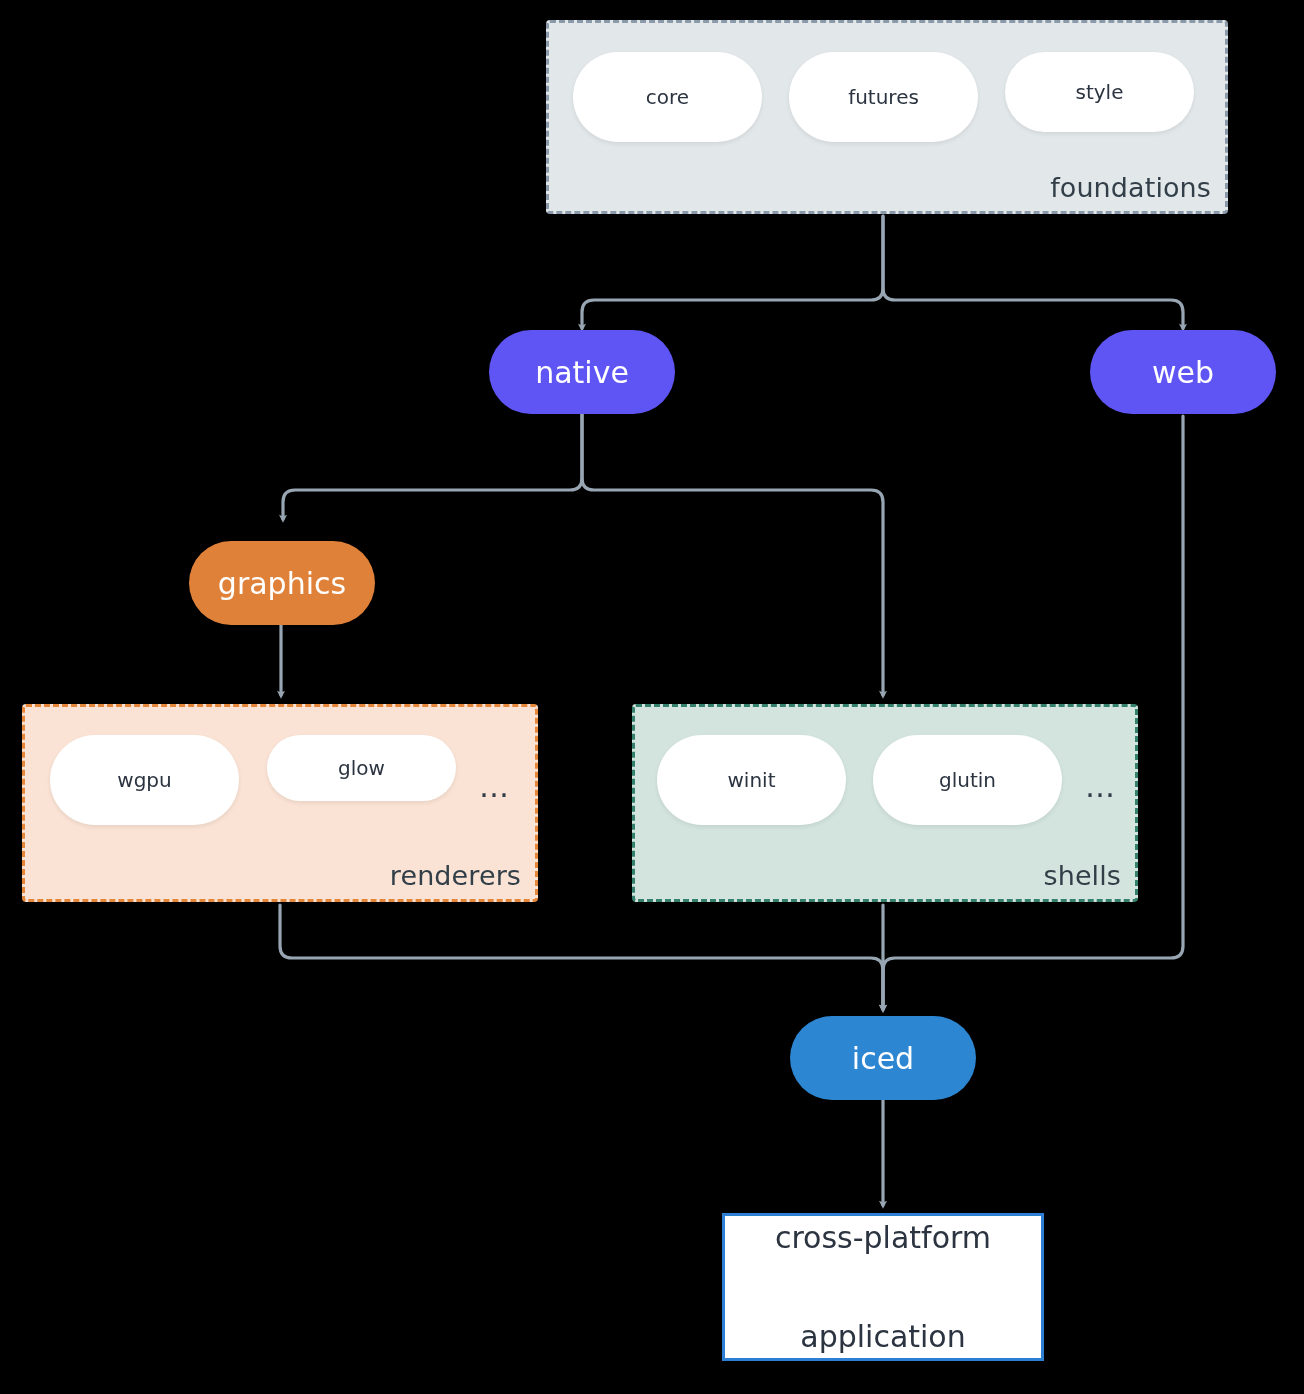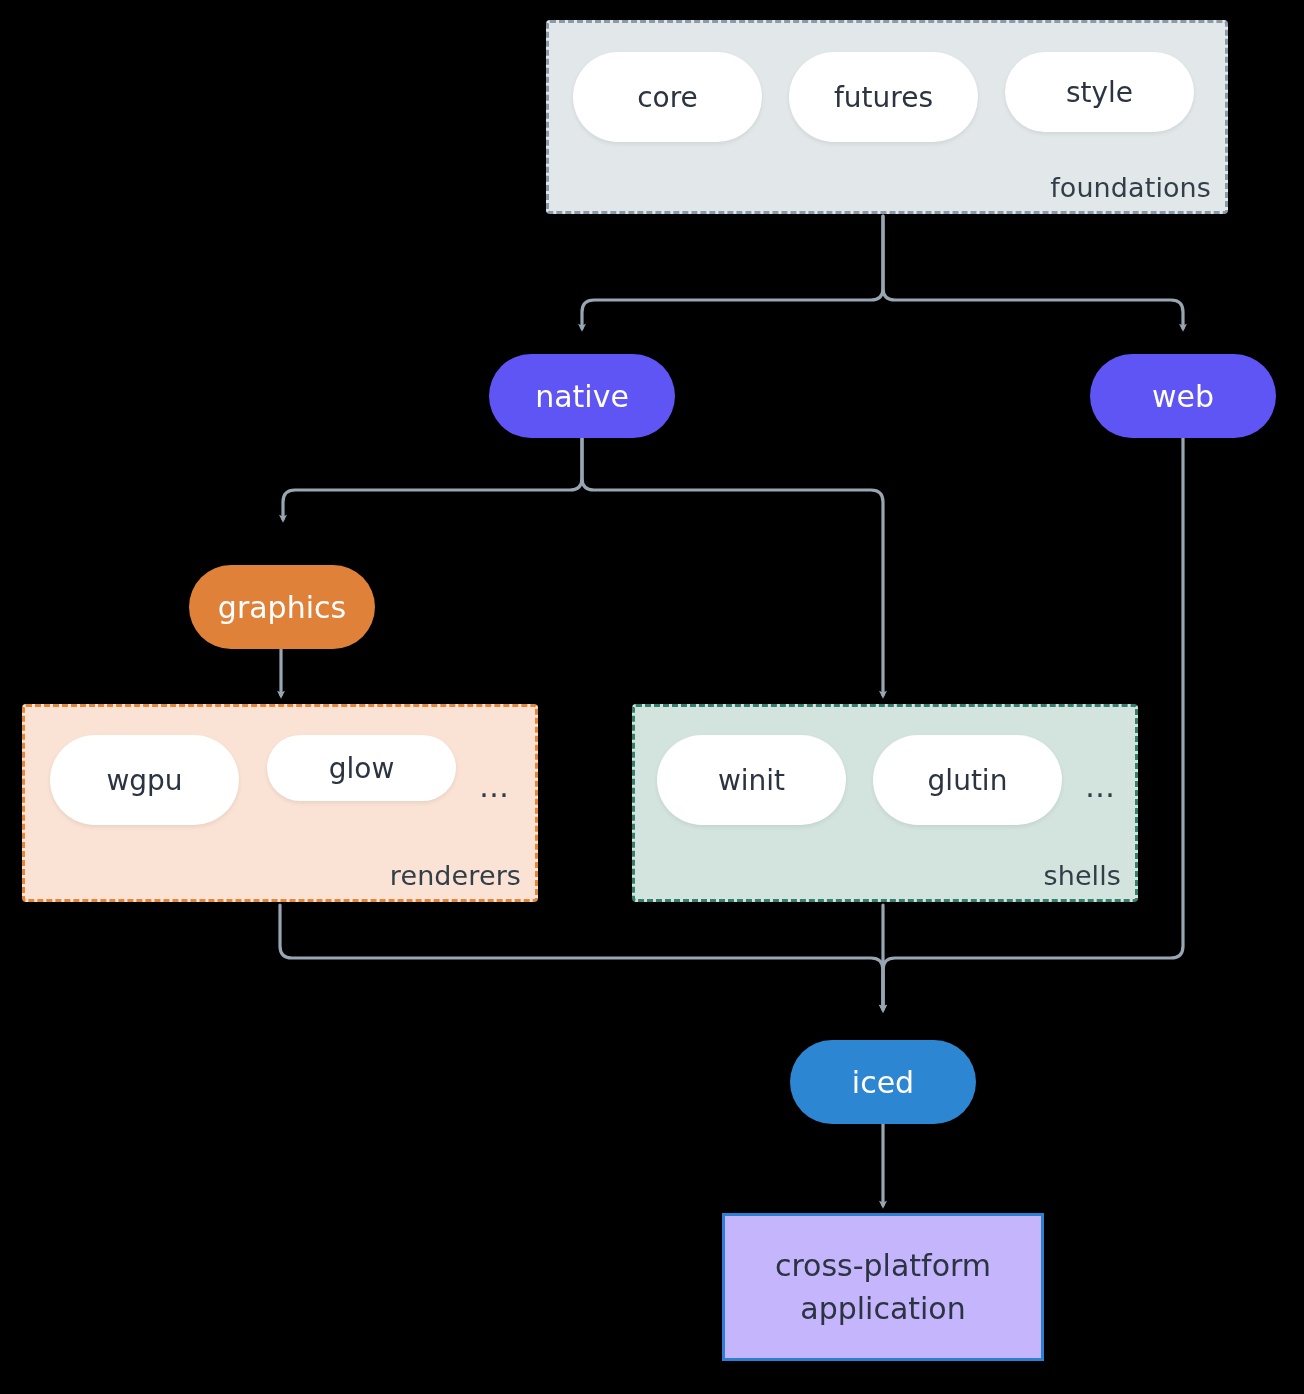--- a/index.html
+++ b/index.html
@@ -70,51 +70,50 @@
   
   .pill {
     position: absolute;
     box-sizing: border-box;
     display: flex;
     align-items: center;
     justify-content: center;
     background: #ffffff;
     border-radius: 999px;
     color: #2b3440;
-    font-size: 28px;
+    font-size: 20px;
     box-shadow: 0 2px 4px rgba(0, 0, 0, 0.08);
     white-space: nowrap;
   }
 
   
   .node-pill {
     position: absolute;
     box-sizing: border-box;
     display: flex;
     align-items: center;
     justify-content: center;
     border-radius: 999px;
     color: #ffffff;
     font-size: 30px;
     white-space: nowrap;
-    margin-top: 24px;
   }
   .node-purple { background: #5f55f5; }
   .node-orange { background: #e0813a; }
   .node-blue   { background: #2d86d2; text-align: center; }
 
   
   .node-rect {
     position: absolute;
     box-sizing: border-box;
     display: flex;
     flex-direction: column;
     align-items: center;
-    justify-content: center;
-    background: #c4b5fd;
+    justify-content: space-between;
+    background: #ffffff;
     border: 3px solid #2d7fd4;
     color: #2b3440;
     font-size: 30px;
     line-height: 1.45;
     text-align: center;
   }
 
   
   .ellipsis {
     position: absolute;

